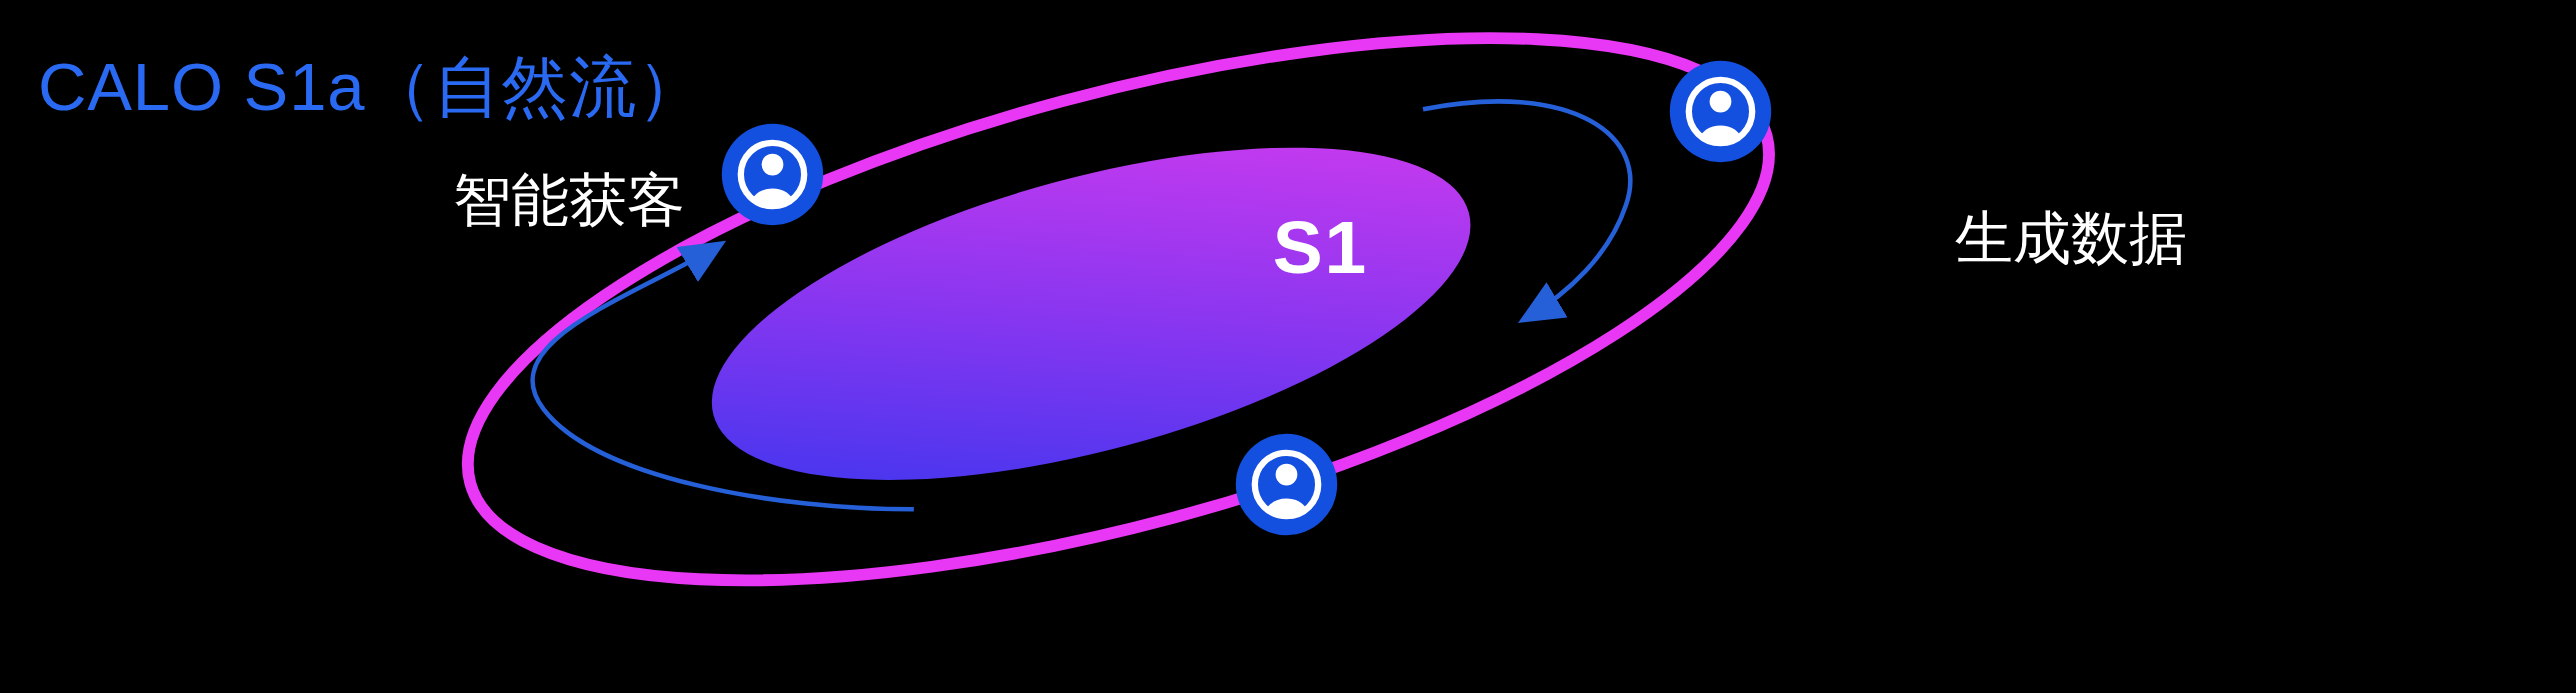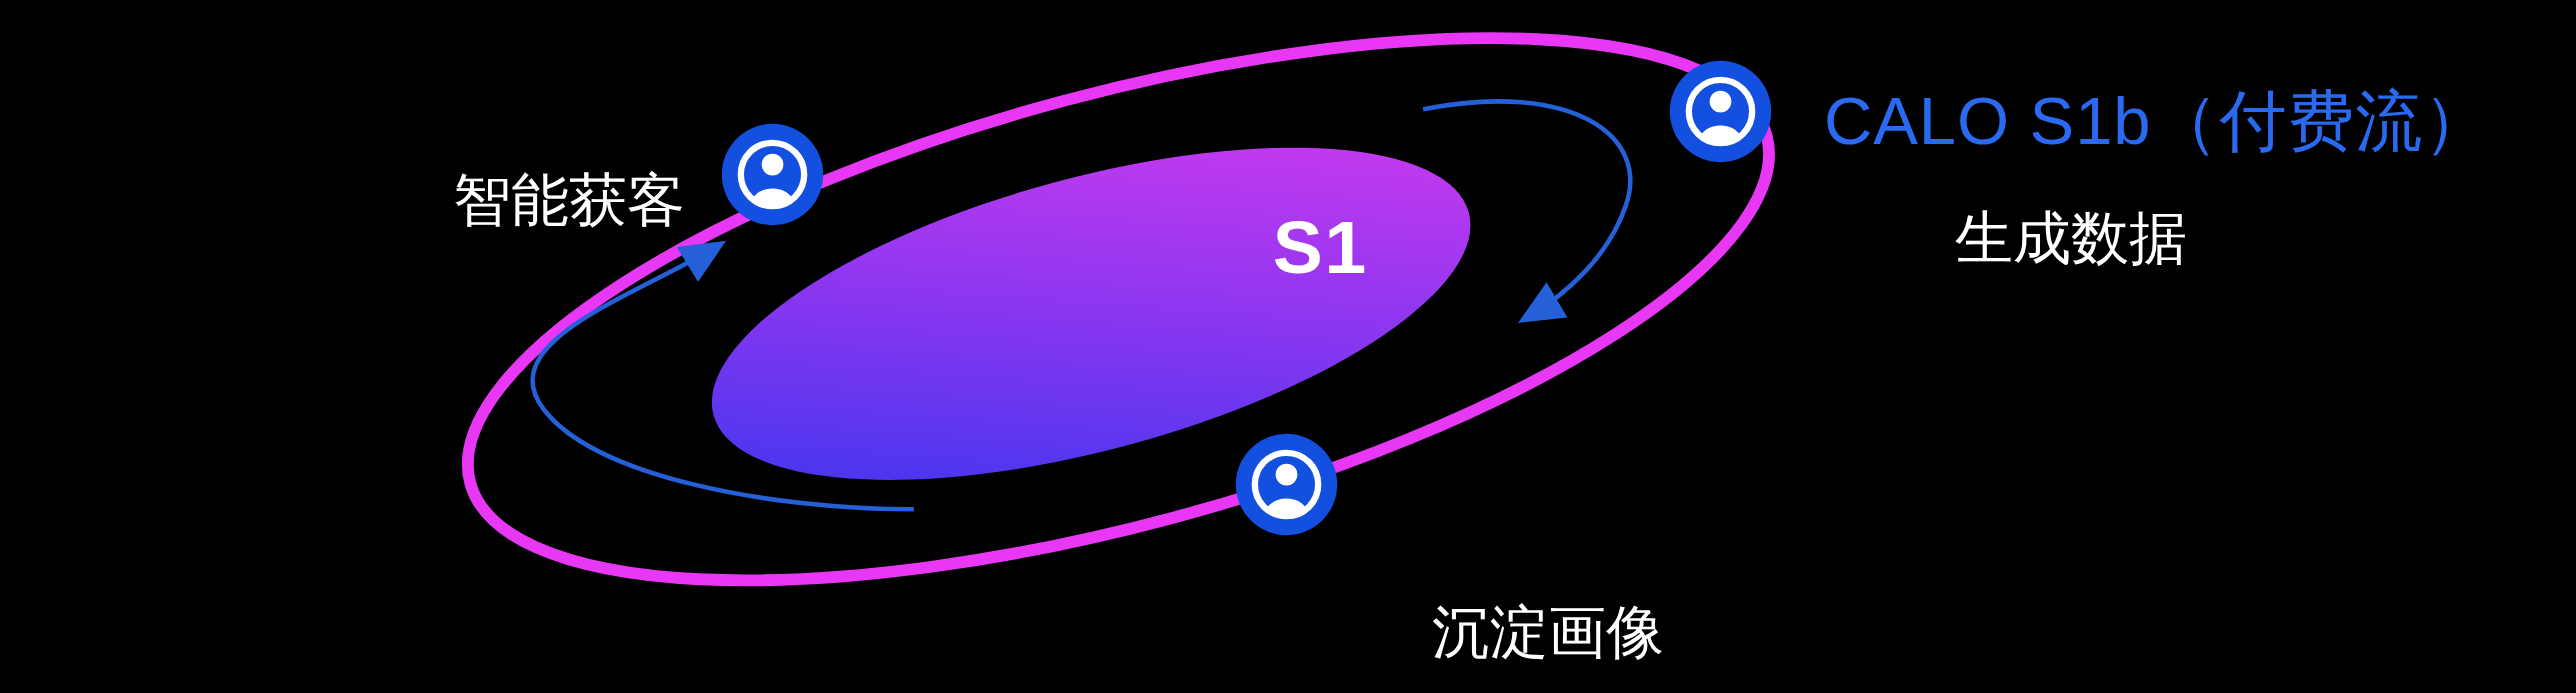--- a/index.html
+++ b/index.html
@@ -89,42 +89,41 @@
 
     <path d="M 1005 560 C 850 560, 655 525, 598 450 C 540 375, 700 325, 790 270" fill="none" stroke="var(--arrow-blue, #2560d8)" stroke-width="5" marker-end="url(#arrowhead)"></path>
 
     <path d="M 1565 120 C 1730 88, 1815 150, 1788 226 C 1770 280, 1725 322, 1678 350" fill="none" stroke="var(--arrow-blue, #2560d8)" stroke-width="5" marker-end="url(#arrowhead)"></path>
 
     <ellipse cx="1200" cy="345" rx="430" ry="150" transform="rotate(-15 1200 345)" fill="url(#coreGrad)"></ellipse>
   </svg>
 
   <div class="center-title">S1</div>
 
+  <div class="node-title pos-s1a-title">CALO S1a（自然流）</div>
   <div class="node-sub pos-s1a-sub">智能获客</div>
   <svg class="user-icon pos-icon-left" viewBox="0 0 116 116">
     <circle cx="58" cy="58" r="56" fill="var(--icon-blue, #1450e0)"></circle>
     <circle cx="58" cy="58" r="35" fill="none" stroke="#ffffff" stroke-width="7"></circle>
     <g clip-path="url(#personClip)">
       <circle cx="58" cy="47" r="12" fill="#ffffff"></circle>
       <path d="M 33 96 C 33 66, 83 66, 83 96 Z" fill="#ffffff"></path>
     </g>
   </svg>
 
-  <div class="node-title pos-s1b-title">CALO S1b（付费流）</div>
   <div class="node-sub pos-s1b-sub">生成数据</div>
   <svg class="user-icon pos-icon-right" viewBox="0 0 116 116">
     <circle cx="58" cy="58" r="56" fill="var(--icon-blue, #1450e0)"></circle>
     <circle cx="58" cy="58" r="35" fill="none" stroke="#ffffff" stroke-width="7"></circle>
     <g clip-path="url(#personClip)">
       <circle cx="58" cy="47" r="12" fill="#ffffff"></circle>
       <path d="M 33 96 C 33 66, 83 66, 83 96 Z" fill="#ffffff"></path>
     </g>
   </svg>
 
-  <div class="node-sub pos-s1c-sub">沉淀画像</div>
   <svg class="user-icon pos-icon-bottom" viewBox="0 0 116 116">
     <circle cx="58" cy="58" r="56" fill="var(--icon-blue, #1450e0)"></circle>
     <circle cx="58" cy="58" r="35" fill="none" stroke="#ffffff" stroke-width="7"></circle>
     <g clip-path="url(#personClip)">
       <circle cx="58" cy="47" r="12" fill="#ffffff"></circle>
       <path d="M 33 96 C 33 66, 83 66, 83 96 Z" fill="#ffffff"></path>
     </g>
   </svg>
 
 </div>

